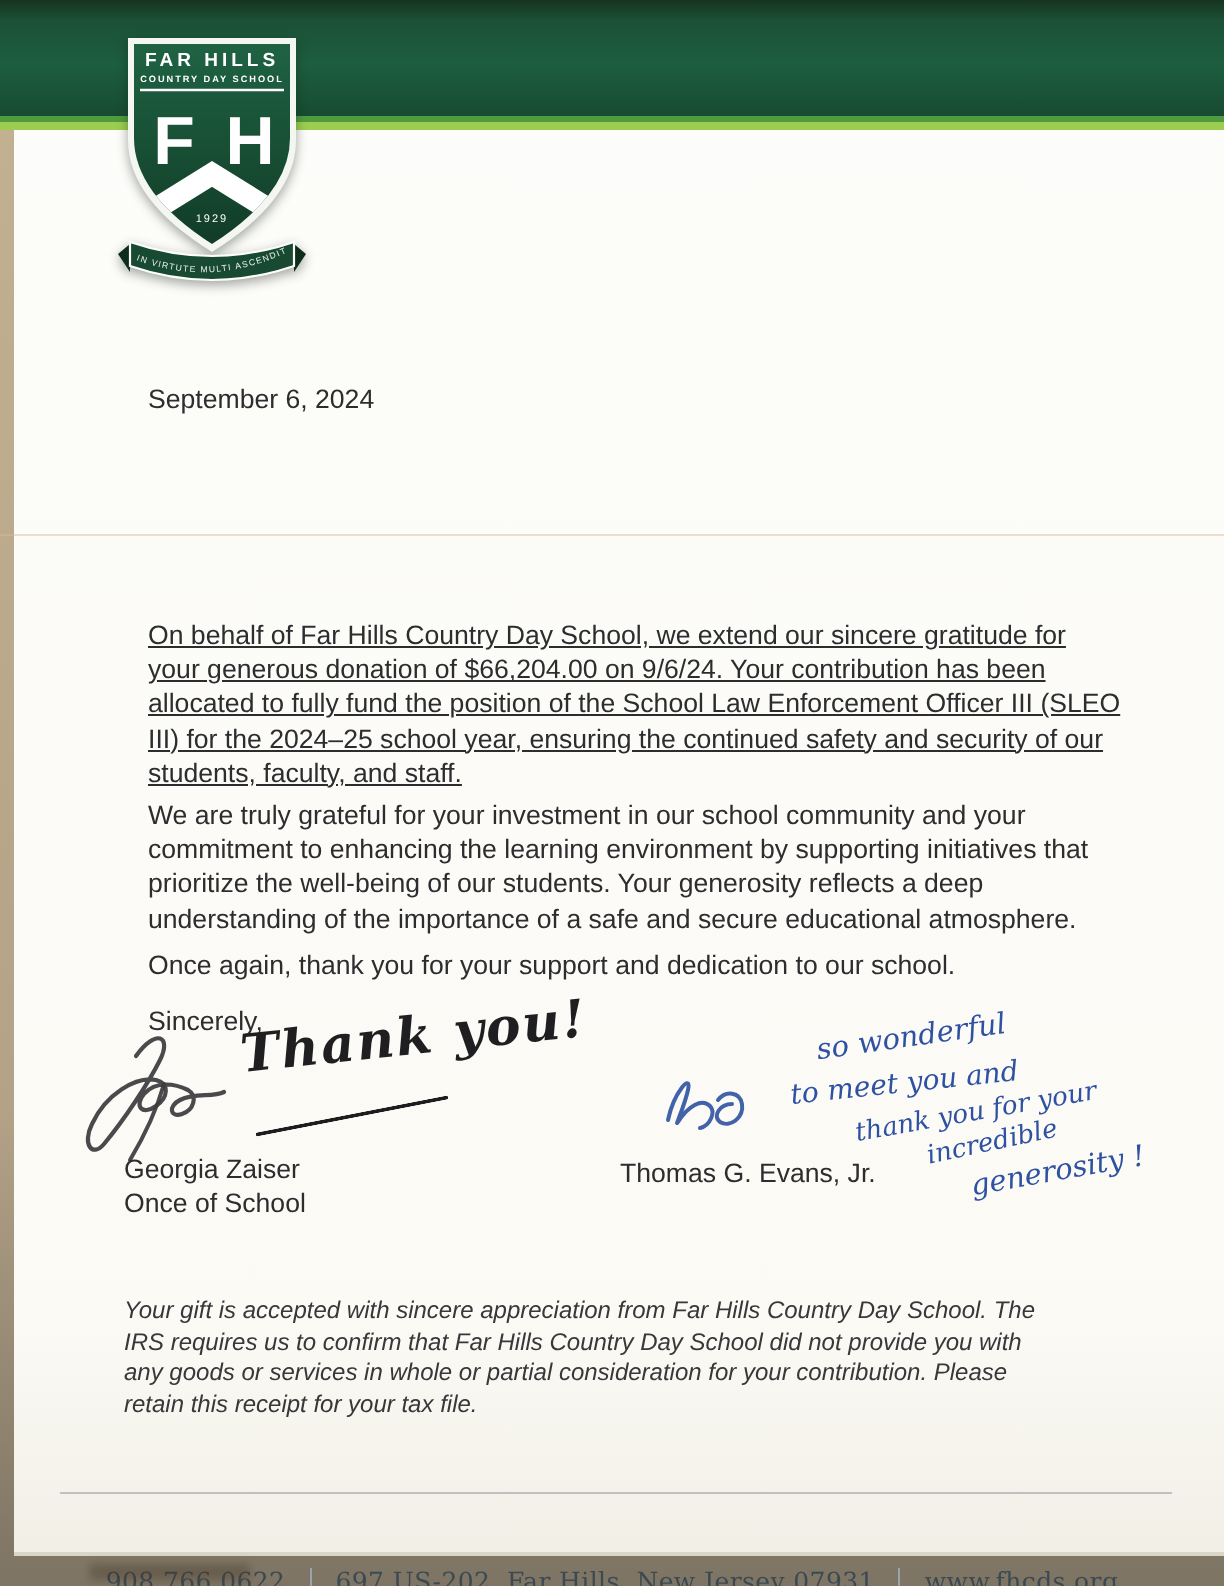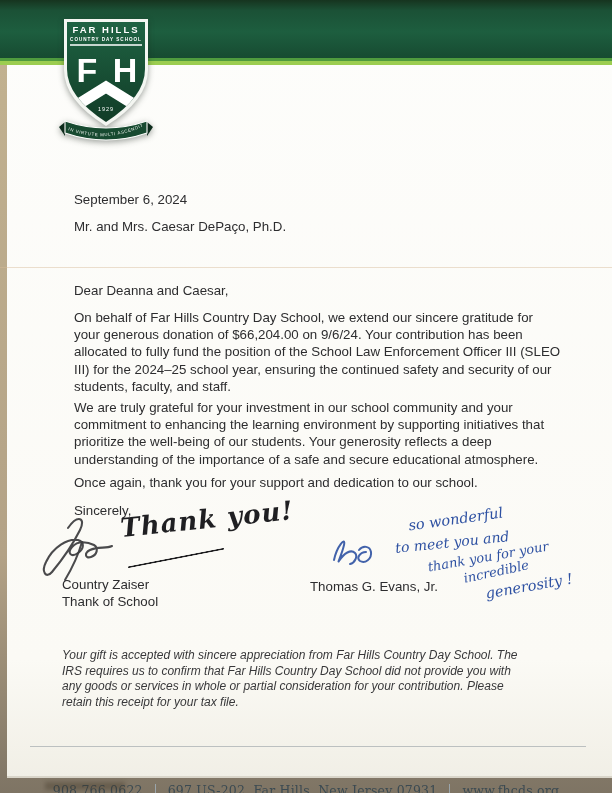--- a/index.html
+++ b/index.html
@@ -21,21 +21,21 @@
   .band-mid{position:absolute;left:0;top:58px;right:0;height:3px;background:#4f9b3e;}
   .band-lime{position:absolute;left:0;top:61px;right:0;height:4px;background:#9ccd50;}
   
   .crest{position:absolute;left:58px;top:15px;width:96px;height:132px;filter:drop-shadow(0 2px 3px rgba(20,30,20,.4));}
   
   .txt{position:absolute;left:74px;color:#2d2d2f;font-size:13.3px;line-height:17.2px;}
   .w{width:487px;}
   .date{top:191px;}
   .recipient{top:218px;}
   .salutation{top:282px;}
-  .p1{top:309px;}
+  .p1{top:309px;text-decoration:underline;}
   .p2{top:399px;}
   .p3{top:474px;}
   .closing{top:502px;}
   .sig-block{position:absolute;color:#2d2d2f;font-size:13.3px;line-height:17.2px;}
   .sig-left{left:62px;top:576px;}
   .sig-right{left:310px;top:578px;text-align:right;}
   
   .hw-black{
     position:absolute;left:120px;top:504px;
     font-family:"DejaVu Serif",serif;font-style:italic;font-weight:600;
@@ -109,40 +109,38 @@
       <path d="M7,106 Q48,120 89,106 L89,118 Q48,132 7,118 Z" fill="#174a30" stroke="#fdfefc" stroke-width="1.1"></path>
       <text font-family="Liberation Sans, sans-serif" font-size="4.3" letter-spacing=".7" fill="#eef3ee">
         <textPath href="#mottoArc" startOffset="50%" text-anchor="middle">IN VIRTUTE MULTI ASCENDIT</textPath>
       </text>
     </svg>
   </div>
 
   <div class="txt date">September 6, 2024</div>
 
   <div class="txt recipient">
-    <div>Mr. and Mrs. Caesar DePaço, Ph.D.</div>
   </div>
 
-  <div class="txt salutation">Dear Deanna and Caesar,</div>
   <div class="txt p1 w">On behalf of Far Hills Country Day School, we extend our sincere gratitude for your generous donation of $66,204.00 on 9/6/24. Your contribution has been allocated to fully fund the position of the School Law Enforcement Officer III (SLEO III) for the 2024–25 school year, ensuring the continued safety and security of our students, faculty, and staff.</div>
   <div class="txt p2 w">We are truly grateful for your investment in our school community and your commitment to enhancing the learning environment by supporting initiatives that prioritize the well-being of our students. Your generosity reflects a deep understanding of the importance of a safe and secure educational atmosphere.</div>
   <div class="txt p3 w">Once again, thank you for your support and dedication to our school.</div>
   <div class="txt closing">Sincerely,</div>
 
   <svg class="sig-svg sig-georgia" viewBox="0 0 105 70">
     <path d="M30,16 C40,2 48,6 42,18 C36,30 24,48 14,60 C8,67 3,60 8,50 C15,35 30,26 40,28 C47,30 46,37 40,41 C33,46 29,41 34,35 C40,28 50,30 56,33 C61,36 59,43 53,45 C47,47 46,41 52,38 C60,34 68,37 74,34" fill="none" stroke="#3b3b3d" stroke-width="2.1" stroke-linecap="round" opacity=".92"></path>
     <path d="M44,30 C40,44 33,58 27,68" fill="none" stroke="#3b3b3d" stroke-width="2" stroke-linecap="round" opacity=".92"></path>
   </svg>
 
   <div class="hw-black">Thank you!</div>
   <div class="hw-underline"></div>
 
   <div class="sig-block sig-left">
-    <div>Country Zaiser</div>
-    <div>Thank of School</div>
+    <div>Georgia Zaiser</div>
+    <div>Once of School</div>
   </div>
 
   <svg class="sig-svg sig-tom" viewBox="0 0 56 42">
     <path d="M8,28 C11,14 20,4 18,13 C16,22 11,32 13,29 C18,21 25,17 29,21 C32,24 29,31 24,32 M33,18 C37,13 44,14 45,20 C46,27 39,32 34,29 C30,26 34,20 40,20" fill="none" stroke="#2e51a2" stroke-width="2" stroke-linecap="round" opacity=".9"></path>
   </svg>
 
   <div class="sig-block sig-right">
     <div>Thomas G. Evans, Jr.</div>
   </div>
 

